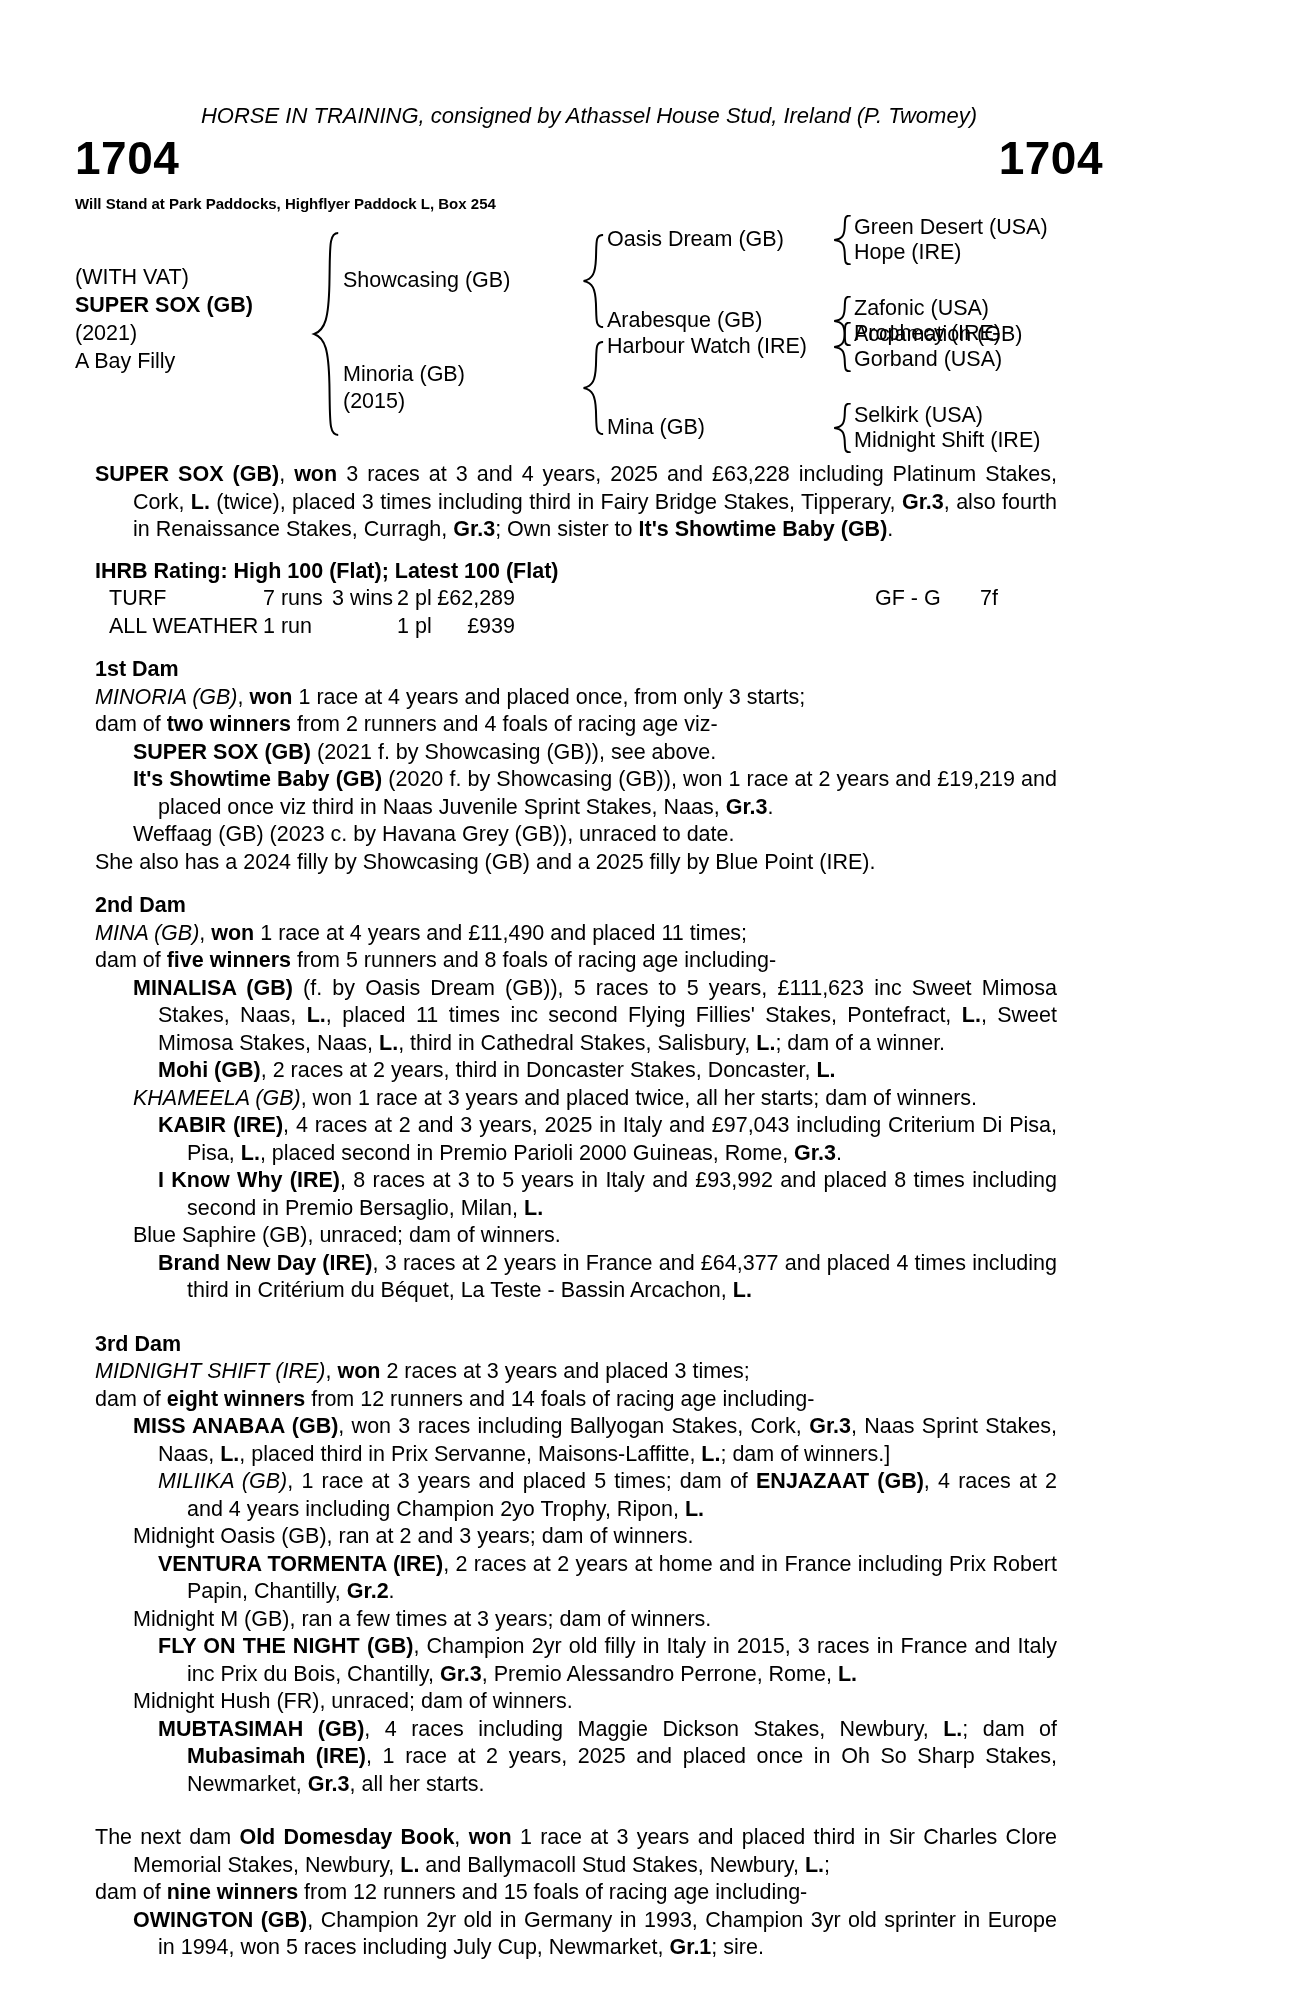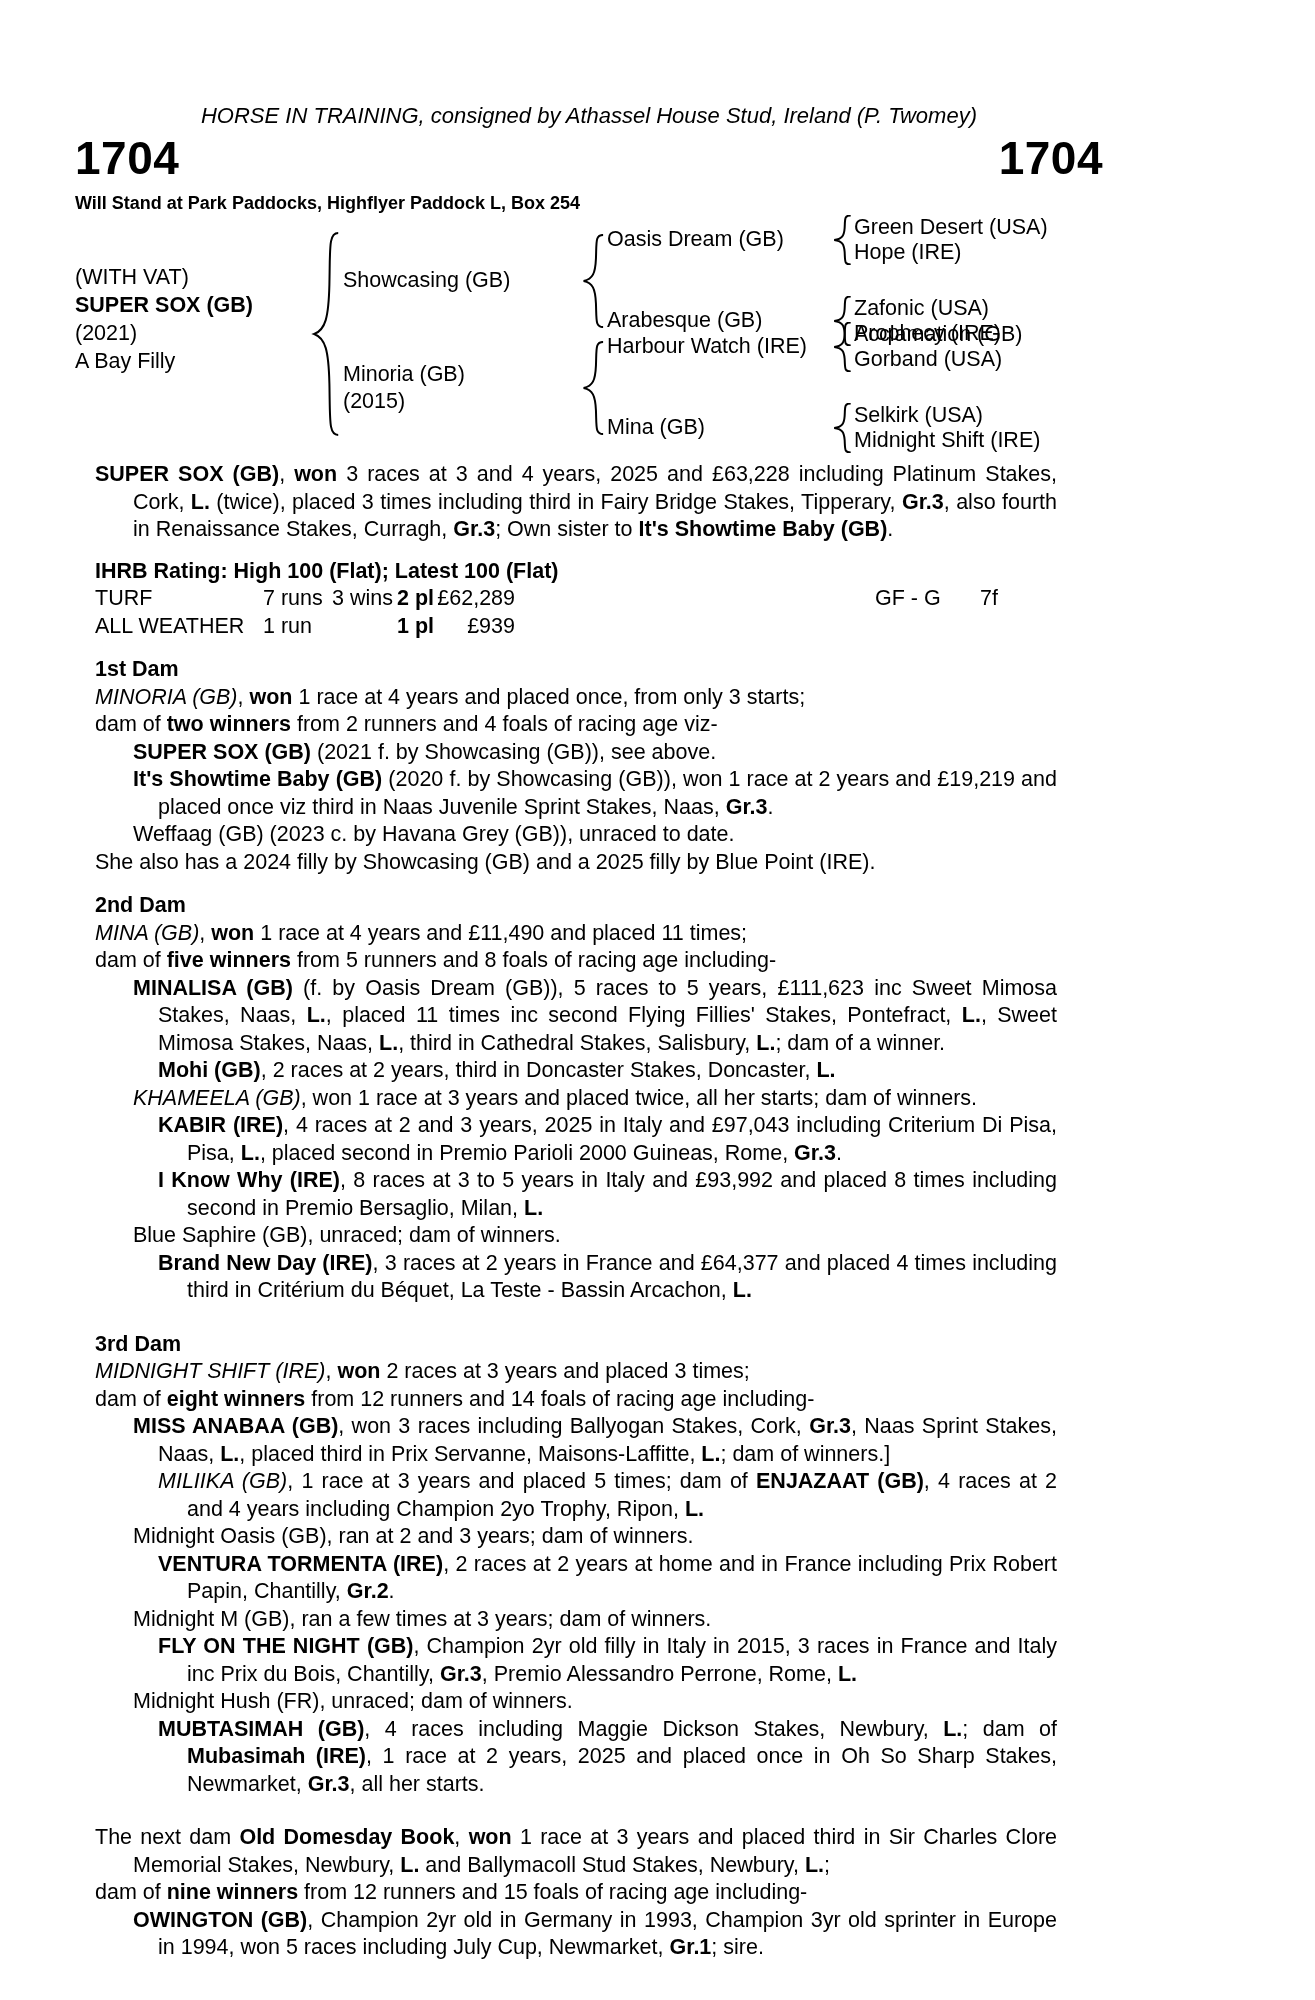--- a/index.html
+++ b/index.html
@@ -7,21 +7,21 @@
     width:1315px; height:2000px; overflow:hidden;
     background:#ffffff; color:#000000;
     font-family:"Liberation Sans", sans-serif;
     font-size:21.5px; line-height:27.5px;
   }
   .content { margin-left:75px; width:1028px; padding-top:82px; }
 
   .consignor { text-align:center; font-style:italic; font-size:22px;margin-top:20px; }
   .lotrow { display:flex; justify-content:space-between; align-items:center; height:54px; margin-top:2px; }
   .lot { font-weight:bold; font-size:46px; letter-spacing:0.5px; }
-  .standline { font-weight:bold; font-size:18px; margin-top:4px; }
+  .standline { font-weight:bold; font-size:15px; margin-top:4px; }
 
   
   .pedigree { display:flex; align-items:stretch; margin-top:10px; height:214px; }
   .ped-id { width:236px; padding-top:36px; }
   .ped-id div { line-height:28px; }
   .ped-name { font-weight:bold; }
   .brace-cell { display:flex; align-items:center; justify-content:center; }
   .bm { width:32px; } .bmid { width:26px; } .bsm { width:22px; }
   .brace-svg path { fill:none; stroke:#000; stroke-width:2; vector-effect:non-scaling-stroke; }
   .gen2col { flex:1; display:flex; flex-direction:column; }
@@ -42,24 +42,24 @@
   .lvl2 { padding-left:92px; text-indent:-29px; }
   .hd  { padding-left:0; text-indent:0; }
   .b { font-weight:bold; }
   .i { font-style:italic; }
 
   
   .rating { margin-top:14px; width:962px; }
   .rating-heading { font-weight:bold; }
   .rrow { position:relative; height:27.5px; }
   .rrow span { position:absolute; top:0; white-space:nowrap; }
-  .rc0 { left:0; }
+  .rc0 { left:14px; }
   .rc1 { left:168px; }
   .rc2 { left:237px; }
-  .rc3 { left:302px;font-weight:bold; }
+  .rc3 { left:302px; }
   .rc4 { left:290px; width:130px; text-align:right; }
   .rc5 { left:780px; }
   .rc6 { left:885px; }
 </style>
 </head>
 <body>
 
 <div class="content">
 
   <div class="consignor">HORSE IN TRAINING, consigned by Athassel House Stud, Ireland (P. Twomey)</div>

